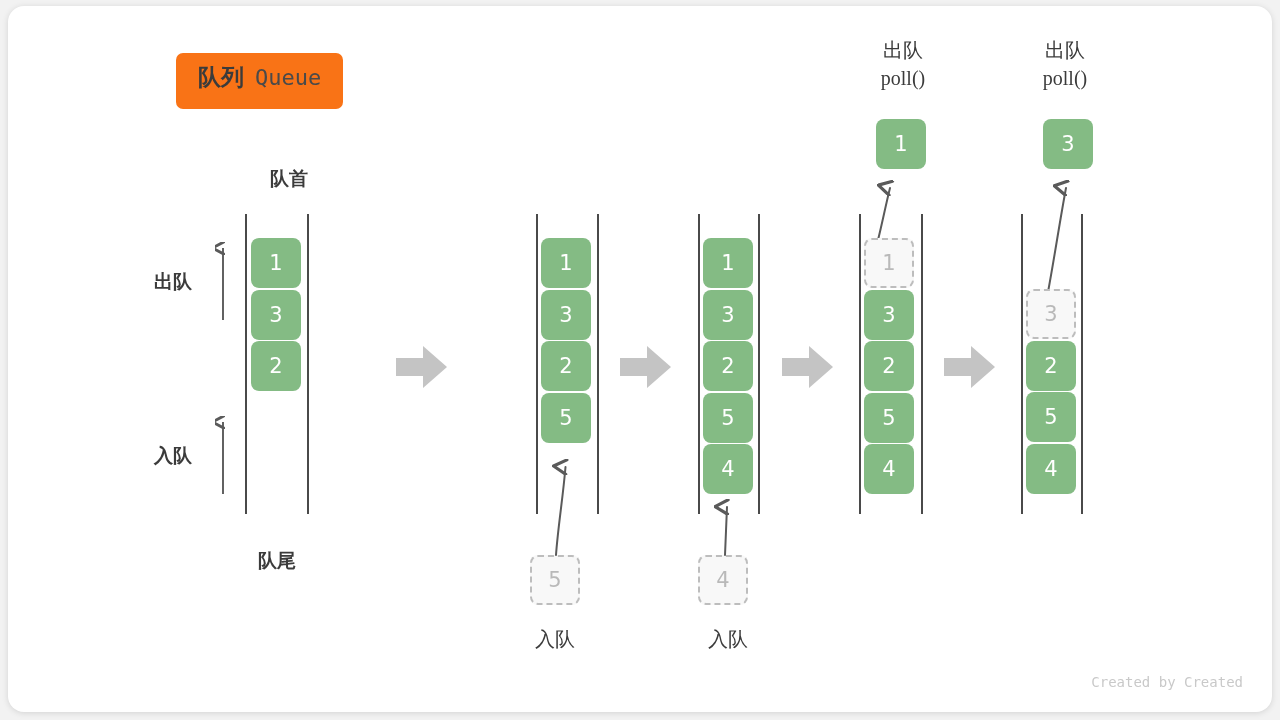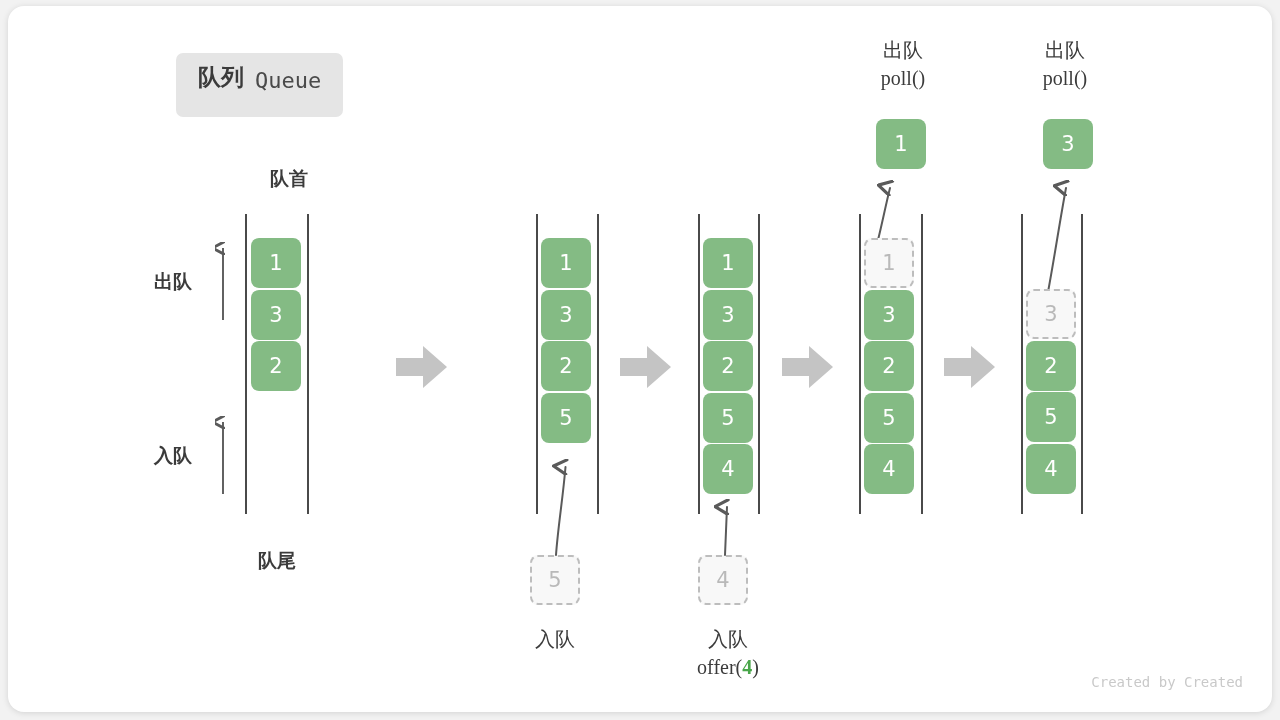--- a/index.html
+++ b/index.html
@@ -15,24 +15,24 @@
     background:#ffffff;
     border-radius:16px;
     box-shadow:0 1px 6px rgba(0,0,0,.13);
     overflow:hidden;
   }
   .abs{position:absolute;}
 
   
   #title-badge{
     left:168px;top:47px;
-    padding:9px 22px 24px 22px;
-    background:#e5e5e5;
+    padding:9px 22px 16px 22px;
+    background:#f97316;
     border-radius:7px;
-    display:flex;align-items:flex-end;gap:11px;
+    display:flex;align-items:center;gap:11px;
     white-space:nowrap;
   }
   #title-badge .cn{
     font-size:23px;font-weight:bold;color:#3b3b3b;
     font-family:"DejaVu Sans",sans-serif;
   }
   #title-badge .en{
     font-size:22px;color:#4a4a4a;
     font-family:"DejaVu Sans Mono","Liberation Mono",monospace;
   }
@@ -166,21 +166,20 @@
     <div class="box solid" style="margin-top:1.5px;">2</div>
     <div class="box solid" style="margin-top:1.5px;">5</div>
     <div class="box solid" style="margin-top:1.5px;">4</div>
   </div>
   <div class="abs box ghost" style="left:690px;top:549px;">4</div>
   <svg class="abs curve" style="left:698px;top:487px;" width="40" height="66" viewBox="0 0 40 66">
     <path d="M19,62 C19.6,46 20.4,30 21,14" fill="none" stroke="#5a5a5a" stroke-width="2" stroke-linecap="round" marker-end="url(#tip-c1)"></path>
   </svg>
   <div class="abs op-label" style="left:630px;top:619px;width:180px;">
     <span class="l1">入队</span>
-    <span class="l2"><span>offer(</span><span class="num">4</span><span>)</span></span>
   </div>
 
   <svg class="abs block-arrow" style="left:774px;top:339px;" viewBox="0 0 52 44">
     <path d="M0,13 L27,13 L27,1 L51,22 L27,43 L27,31 L0,31 Z" fill="#c4c4c4"></path>
   </svg>
 
   <div class="abs op-label" style="left:805px;top:30px;width:180px;">
     <span class="l1">出队</span>
     <span class="l2">poll()</span>
   </div>

